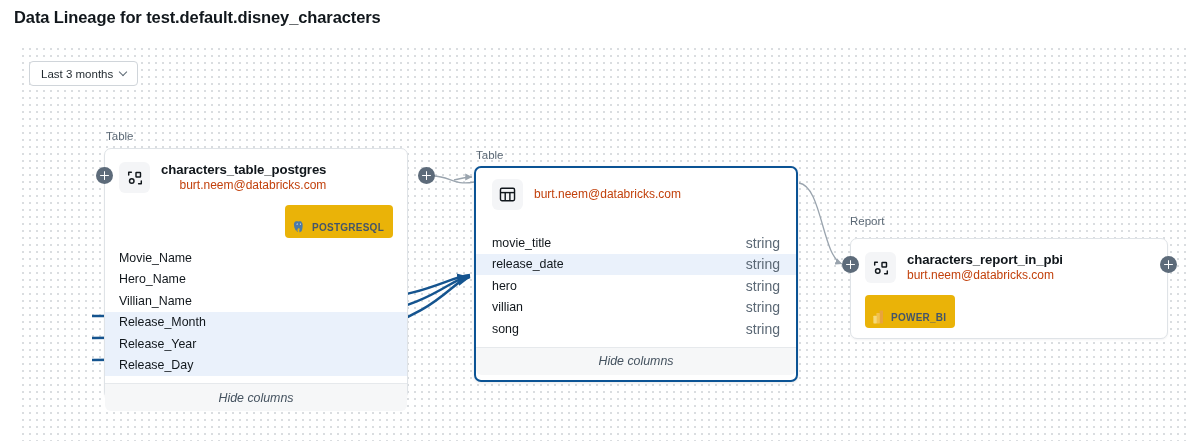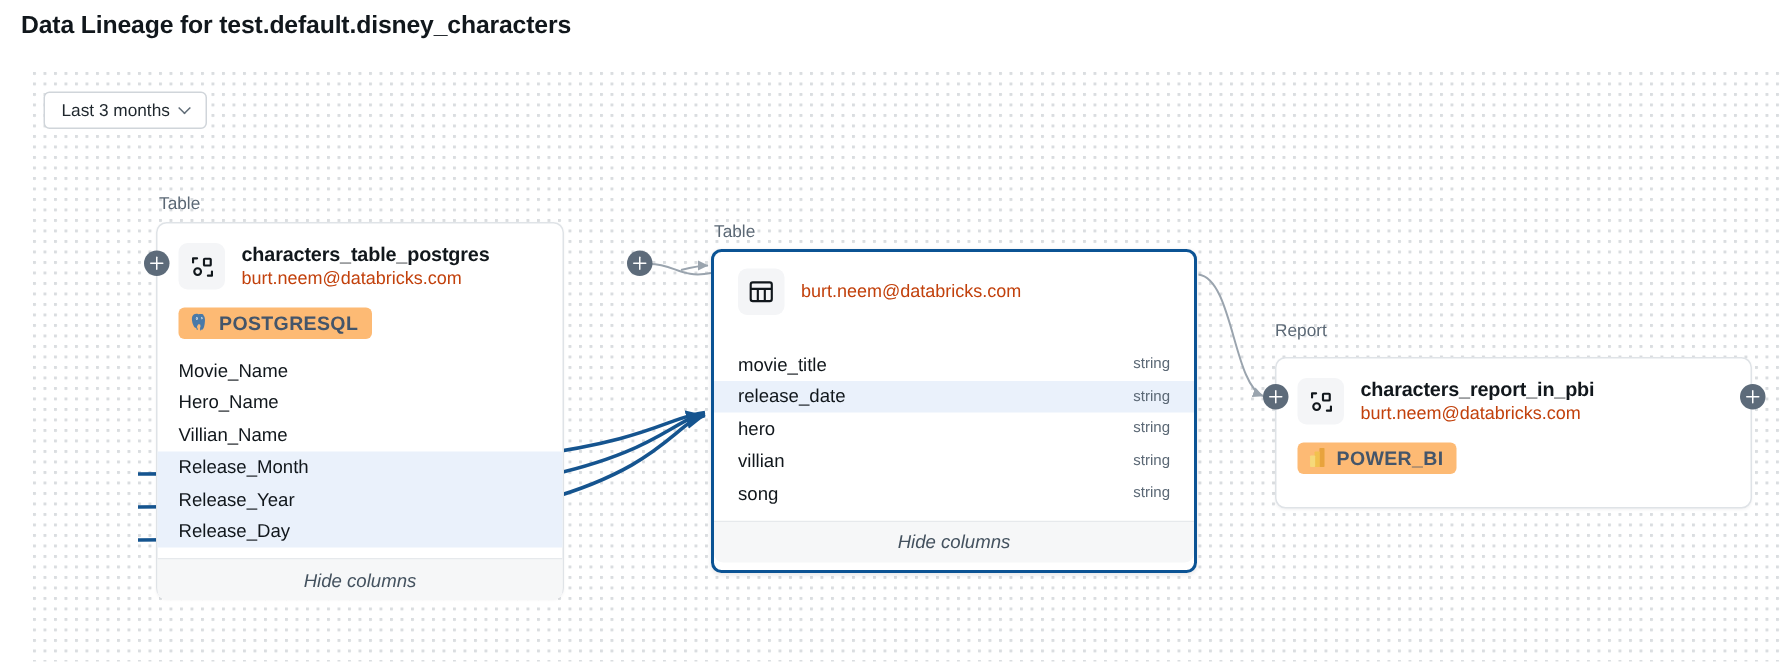--- a/index.html
+++ b/index.html
@@ -142,45 +142,45 @@
     white-space: nowrap;
   }
 
   
   .badge-row { padding: 9px 14px 0 14px; }
   .badge {
     display: inline-flex;
     align-items: center;
     gap: 6px;
     height: 21px;
-    padding: 0 9px 0 7px;
+    padding: 12px 9px 0 7px;
     border-radius: 4px;
-    background: #fdba74;
-    font-size: 13px;
+    background: #eab308;
+    font-size: 10px;
     font-weight: bold;
     color: #44556a;
     letter-spacing: 0.25px;
   }
   .badge svg { display: block; }
 
   
   .col-list { margin-top: 9px; }
   .col-row {
     display: flex;
     align-items: center;
     justify-content: space-between;
     height: 21.5px;
     padding: 0 14px;
     font-size: 12.4px;
     color: #11171c;
     white-space: nowrap;
   }
   .node.selected .col-row { padding: 0 16px; justify-content: space-between; }
   .col-row.hl { background: #eaf1fb; }
-  .col-type { color: #5b6875; font-size: 10px; }
+  .col-type { color: #5b6875; font-size: 14px; }
 
   
   .node-footer {
     margin-top: 7px;
     height: 27px;
     display: flex;
     align-items: center;
     justify-content: center;
     background: #f6f7f8;
     border-top: 1px solid #e6e9ec;
@@ -250,21 +250,21 @@
     <g>
       <path d="M 70,290 C 410,290 412,234 448,228" fill="none" stroke="#15548f" stroke-width="2.4"></path>
     </g>
     <g>
       <path d="M 70,312 C 415,312 416,236 448,229" fill="none" stroke="#15548f" stroke-width="2.4" marker-end="url(#ah-blue)"></path>
     </g>
   </svg>
 
   <div class="node-caption" style="left:84px; top:82px;">Table</div>
 
-  <div class="node plain" style="left:82px; top:100px; width:272px; height:251px;">
+  <div class="node plain" style="left:82px; top:100px; width:304px; height:251px;text-align:right;">
 
     <div class="node-header">
       <span class="node-icon">
         <svg width="18" height="18" viewBox="0 0 20 20" fill="none">
           <path d="M3 6.6V3.6h3" stroke="#11171c" stroke-width="1.6" stroke-linecap="round" stroke-linejoin="round"></path>
           <path d="M17 13.4v3h-3" stroke="#11171c" stroke-width="1.6" stroke-linecap="round" stroke-linejoin="round"></path>
           <circle cx="6.4" cy="13.4" r="2.5" stroke="#11171c" stroke-width="1.6"></circle>
           <rect x="11.1" y="3.9" width="5" height="5" rx="0.6" stroke="#11171c" stroke-width="1.6"></rect>
         </svg>
       </span>

